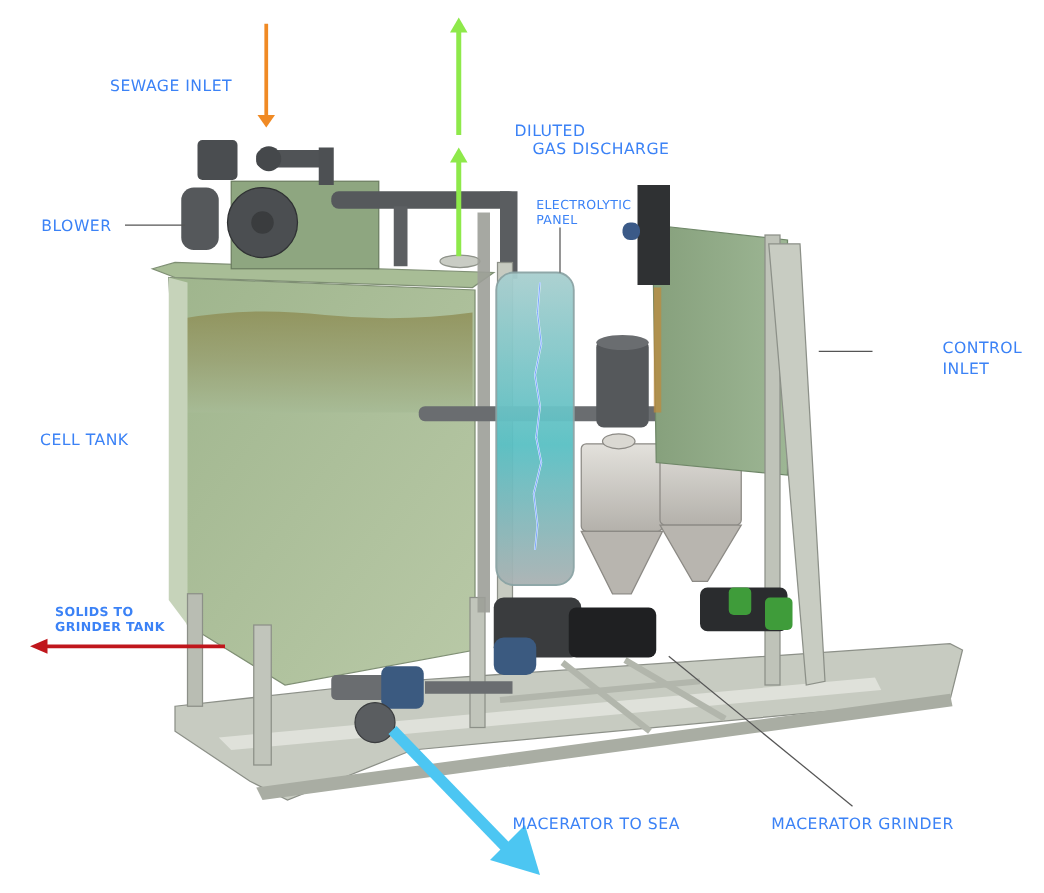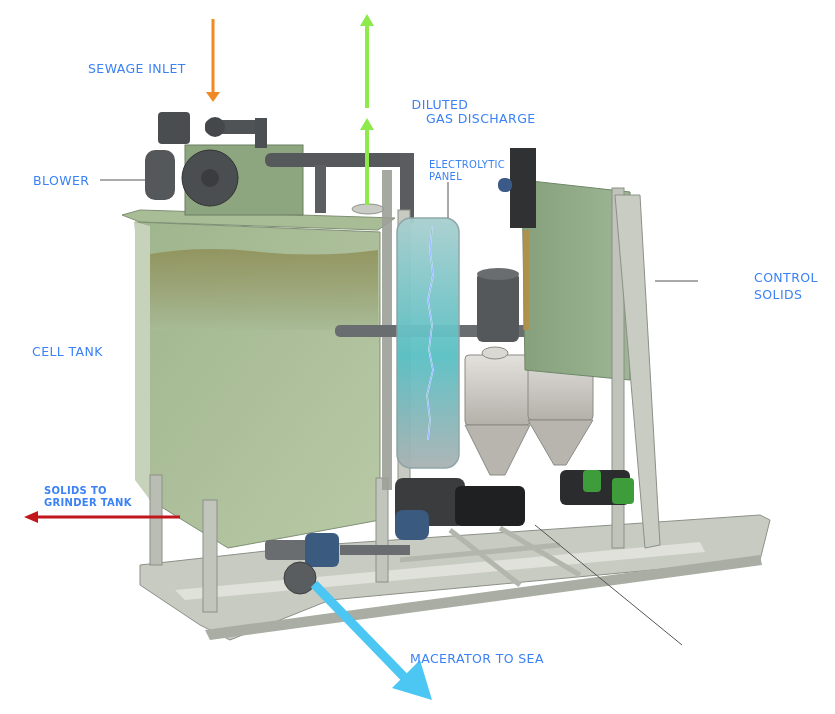--- a/index.html
+++ b/index.html
@@ -157,22 +157,23 @@
 <div class="lbl c" style="left:378px;top:96px;width:124px;">
   <div>DILUTED</div>
   <div style="margin-top:-3px;margin-left:48px;">GAS DISCHARGE</div>
 </div>
 <div class="lbl small" style="left:429px;top:159px;">
   <div>ELECTROLYTIC</div>
   <div>PANEL</div>
 </div>
 <div class="lbl" style="left:706px;top:269px;margin-left:48px;">
   <div>CONTROL</div>
-  <div>SOLIDS</div>
+  <div>INLET</div>
 </div>
 <div class="lbl" style="left:32px;top:343px;">CELL  TANK</div>
 <div class="lbl small" style="left:44px;top:485px;font-weight:bold;">
   <div>SOLIDS TO</div>
   <div>GRINDER TANK</div>
 </div>
 <div class="lbl" style="left:410px;top:650px;">MACERATOR TO SEA</div>
+<div class="lbl" style="left:617px;top:650px;">MACERATOR GRINDER</div>
 
 </div>
 
 </body></html>

